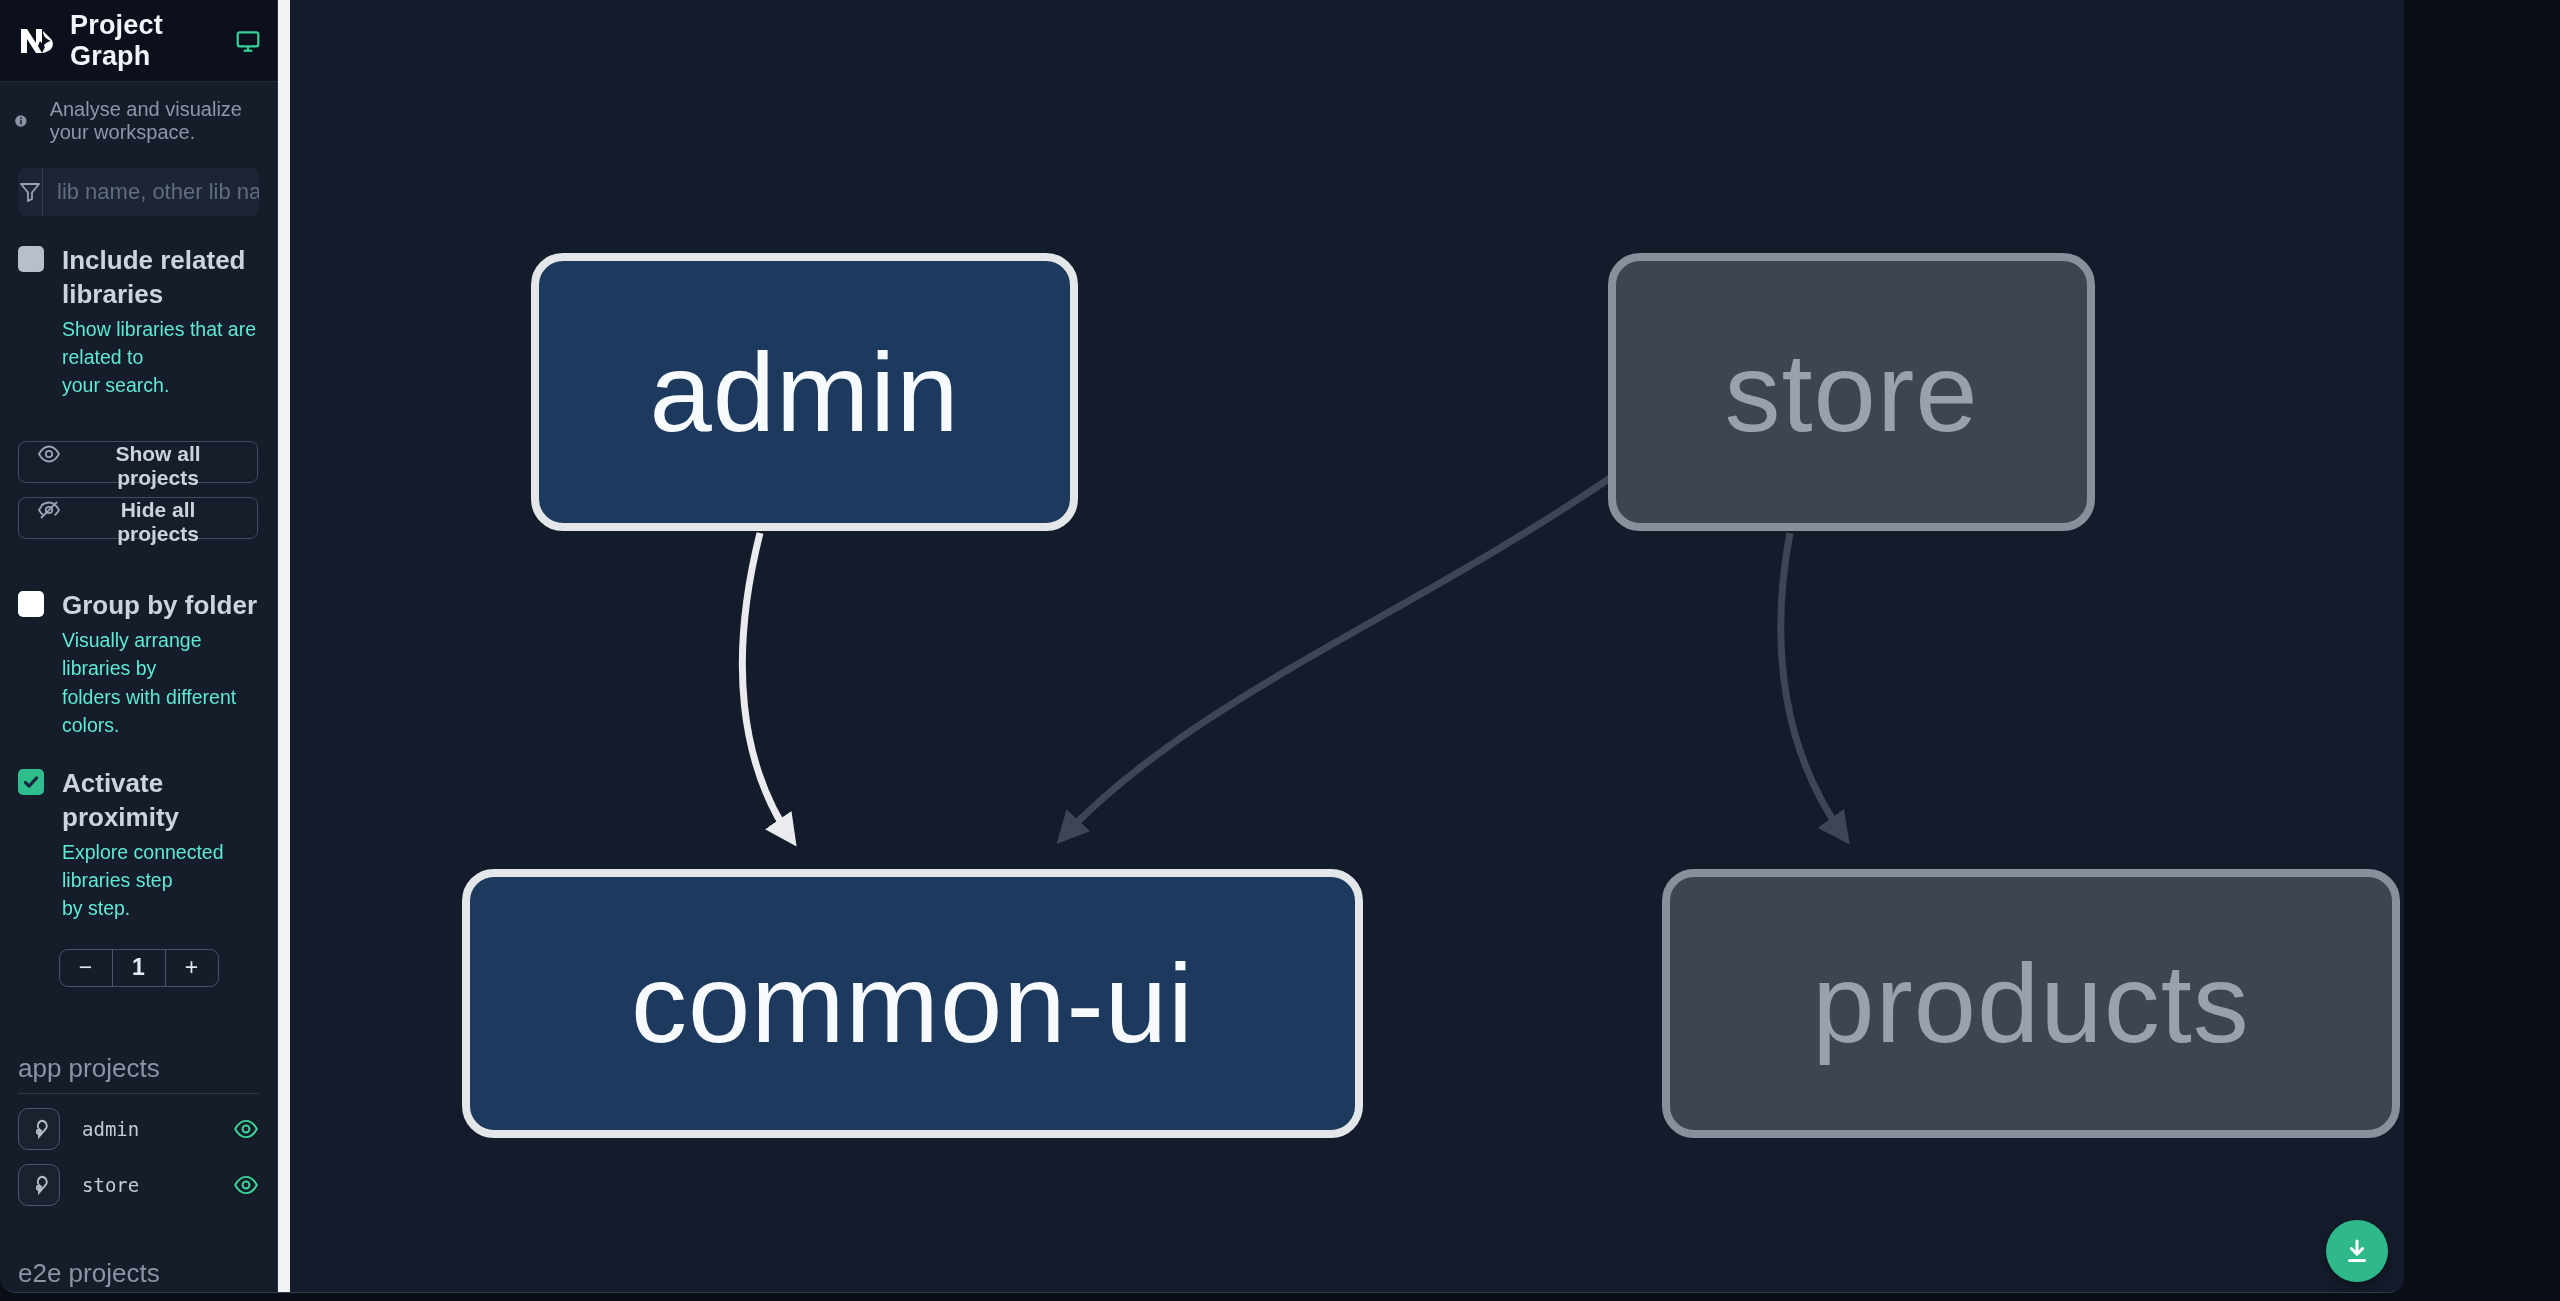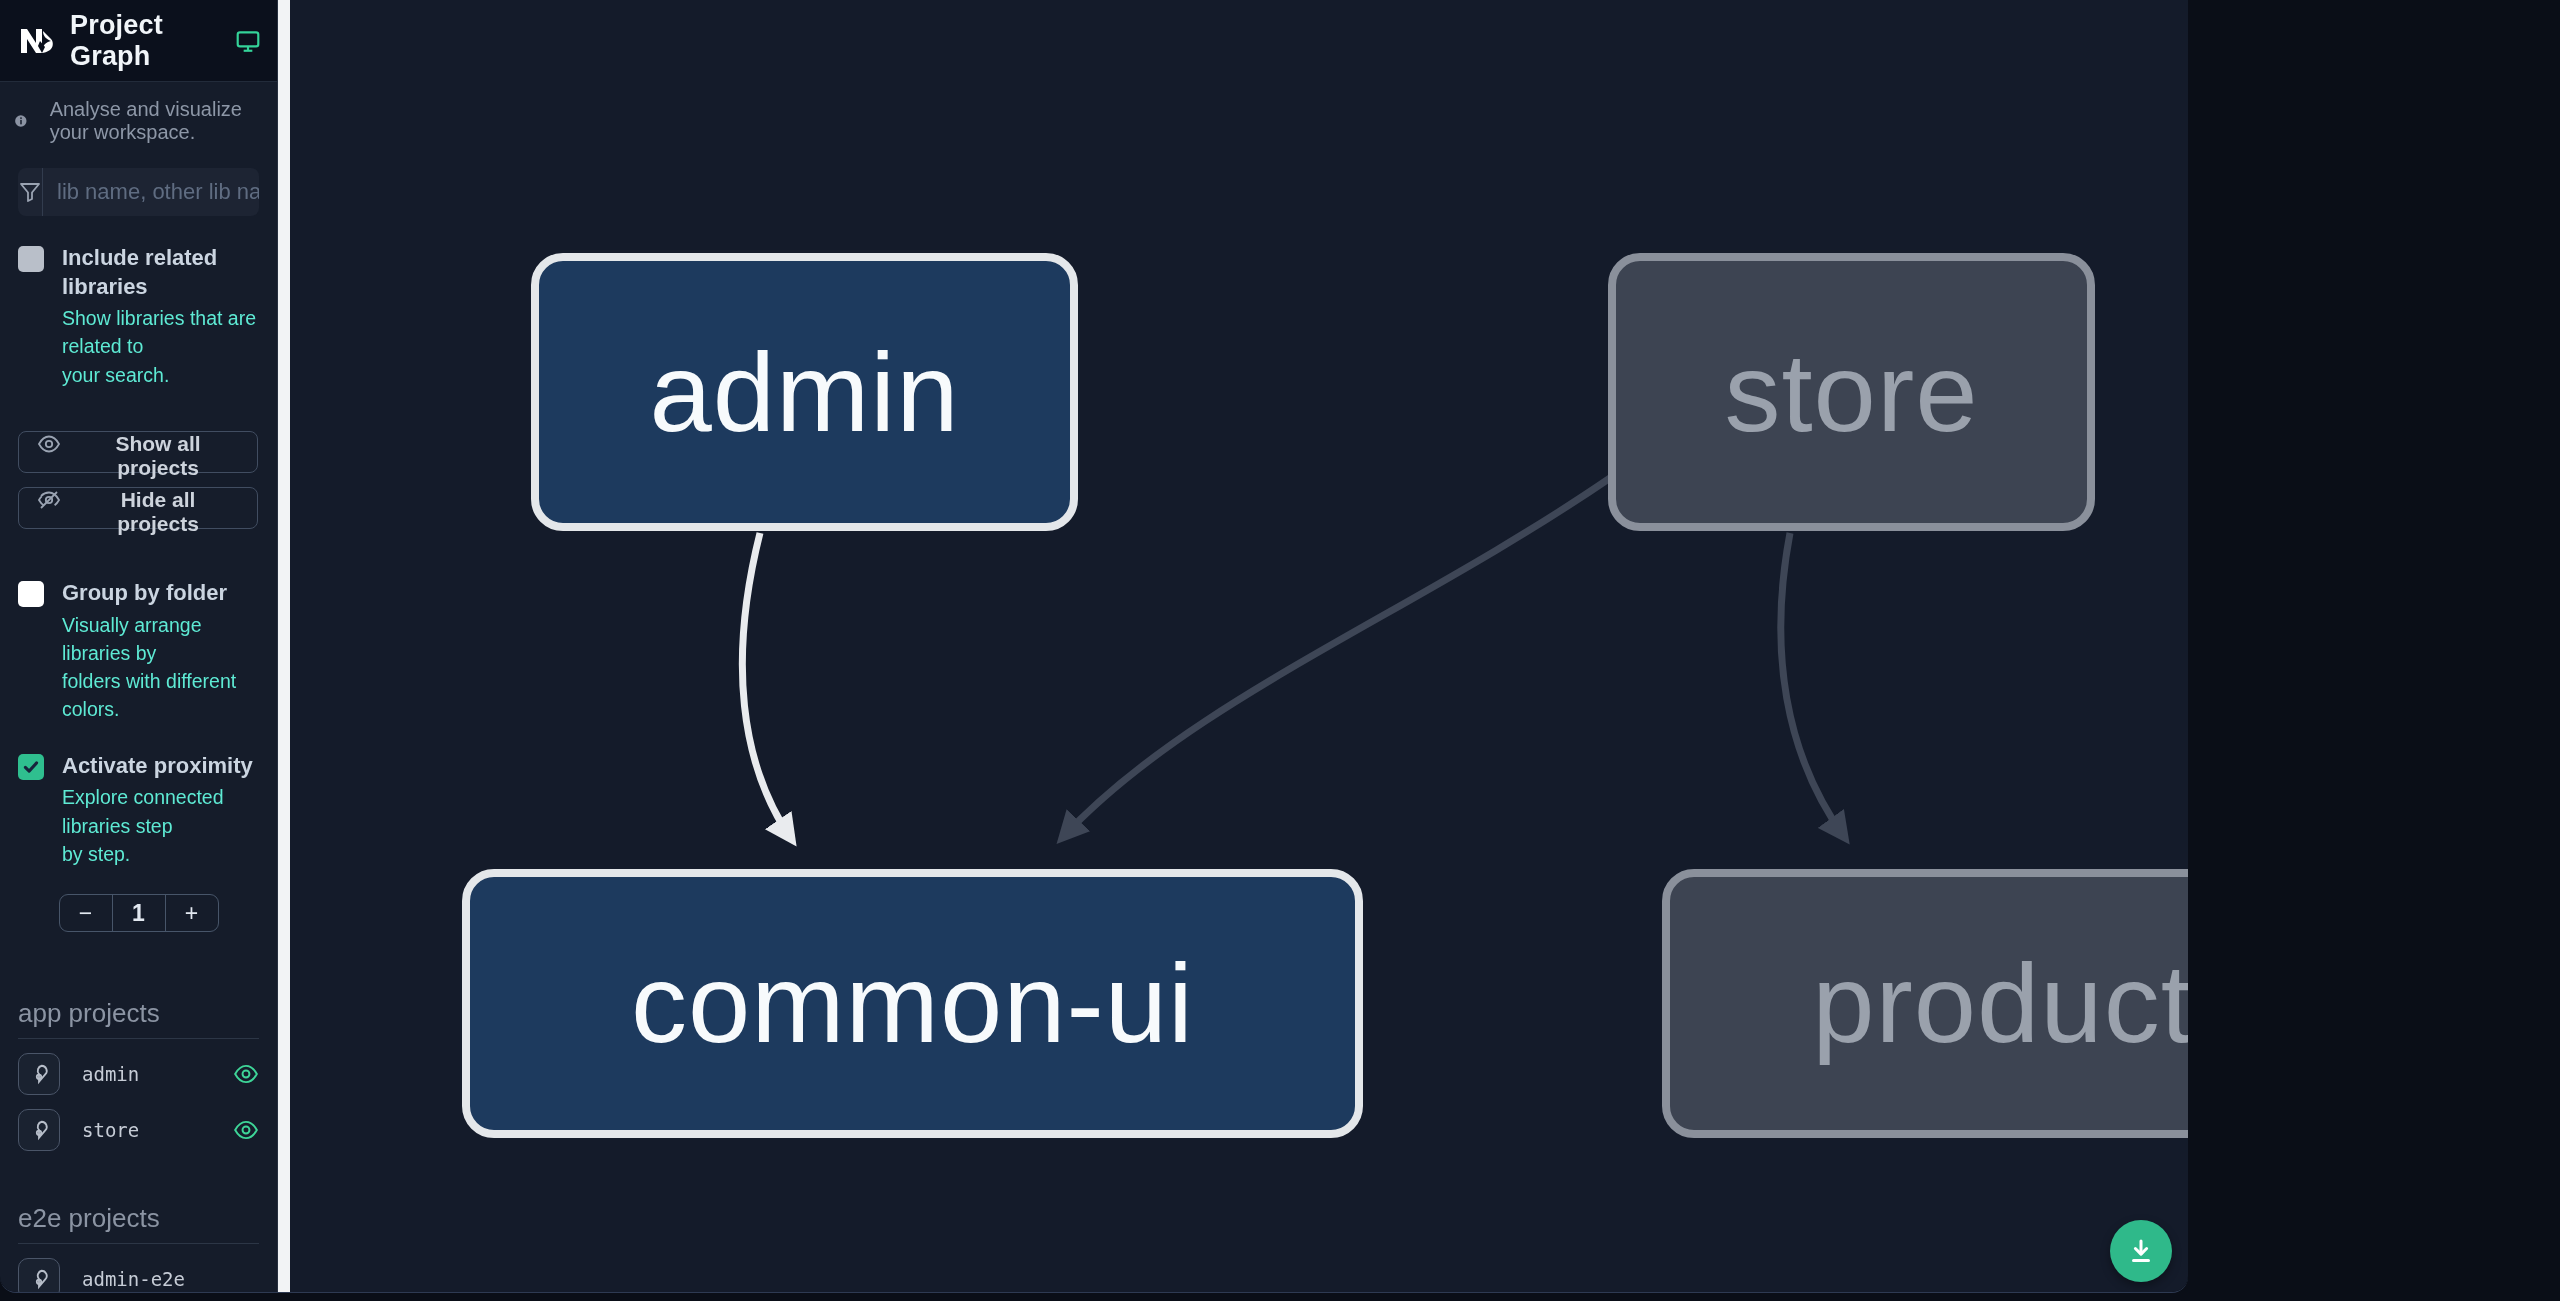--- a/index.html
+++ b/index.html
@@ -1,18 +1,18 @@
 <!DOCTYPE html>
 <html><head>
 <meta charset="utf-8">
 <style>
   * { box-sizing: border-box; margin: 0; padding: 0; }
   html,body { width:2560px; height:1301px; overflow:hidden; background:#0a0e17;
               font-family:"Liberation Sans", sans-serif; }
-  .app { position:relative; width:2188px; height:1293px; display:flex;
+  .app { position:relative; width:2404px; height:1293px; display:flex;
          border-radius:0 0 16px 16px; overflow:hidden;
          border-bottom:1px solid #2e3a52; }
 
   
   .sidebar { position:relative; width:278px; height:100%; background:#151c2a;
              border-right:1px solid #27303f; flex:0 0 auto;
              border-bottom-left-radius:16px; }
   .sidebar-header { height:82px; background:#0b101c; display:flex; align-items:center;
                     padding:0 16px; gap:14px; border-bottom:1px solid #222b3a; }
   .nx-logo { width:40px; height:40px; flex:0 0 auto; }
@@ -31,21 +31,21 @@
                       font-family:"Liberation Sans", sans-serif; }
   .filter-box input::placeholder { color:#5f6c81; }
 
   .toggle { display:flex; gap:18px; margin:28px 18px 0 18px; }
   .checkbox { width:26px; height:26px; border-radius:5px; flex:0 0 auto; margin-top:2px;
               display:flex; align-items:center; justify-content:center; }
   .checkbox.unchecked-gray  { background:#b9bfc9; }
   .checkbox.unchecked-white { background:#ffffff; }
   .checkbox.checked-teal    { background:#2fbf8f; }
   .checkbox svg { width:18px; height:18px; }
-  .toggle-label { color:#cbd5e1; font-size:22px; font-weight:bold; line-height:1.3; }
+  .toggle-label { color:#cbd5e1; font-size:26px; font-weight:bold; line-height:1.3; }
   .toggle-desc  { color:#5eead4; font-size:19.5px; line-height:1.45; margin-top:3px; }
 
   .side-btn { display:flex; align-items:flex-start; gap:16px; margin:14px 18px 0 18px;
               height:42px; width:240px; padding:0 18px;
               background:#161d2b; border:1px solid #414d61; border-radius:8px;
               color:#cdd3dc; font-size:21px; font-weight:bold; cursor:pointer; }
   .side-btn:first-of-type { margin-top:42px; }
   .side-btn svg { width:24px; height:24px; flex:0 0 auto; }
 
   .stepper { display:flex; margin:26px auto 0 auto; width:160px; height:38px;

